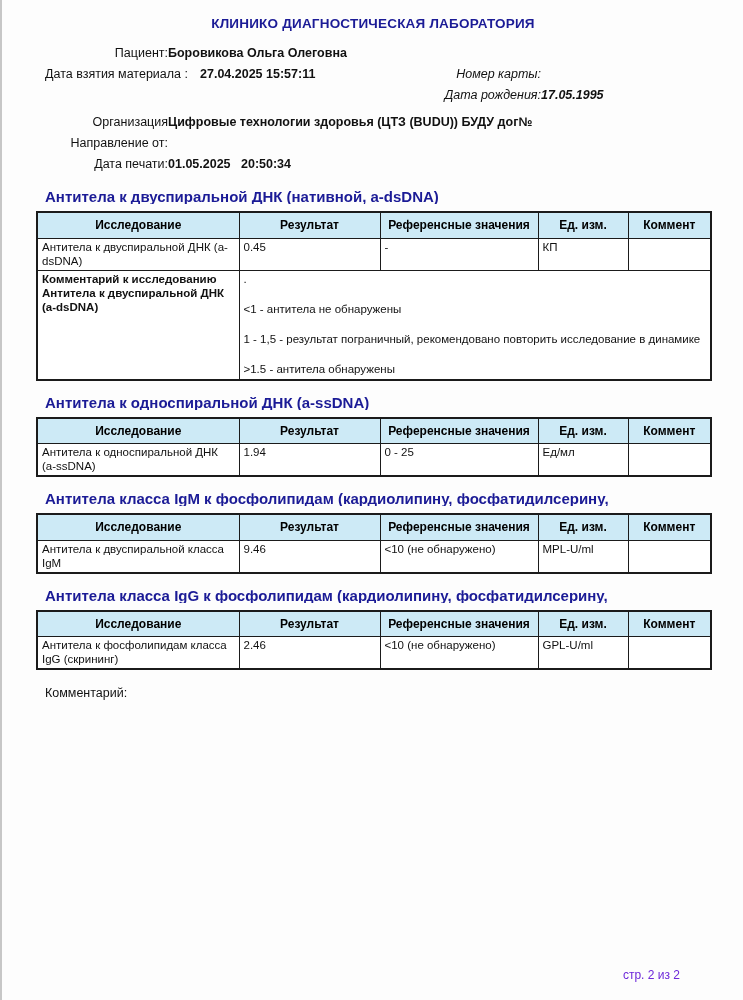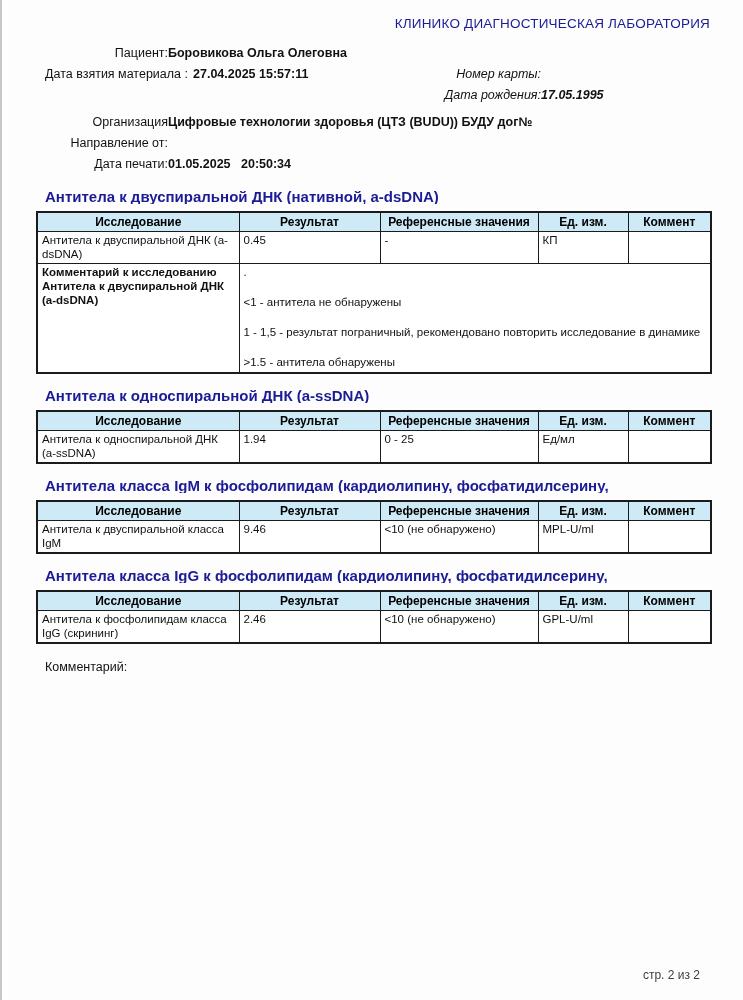--- a/index.html
+++ b/index.html
@@ -13,32 +13,32 @@
     overflow: hidden;
   }
   .scan-edge {
     position: absolute; left: 0; top: 0;
     width: 2px; height: 100%;
     background: #9b9b9b; opacity: .55;
   }
   .content { padding: 16px 33px 0 36px; }
 
   .doc-title {
-    text-align: right;
-    font-size: 13.5px; font-weight: normal;
+    text-align: center;
+    font-size: 13.5px; font-weight: bold;
     color: #1b1b96;
     margin-bottom: 12px;
     letter-spacing: .2px;
   }
 
   
   .info { font-size: 12.5px; padding-left: 9px; }
   .info-row { position: relative; min-height: 21px; line-height: 21px; }
   .info-label { display: inline-block; min-width: 123px; vertical-align: top; text-align: right; }
-  .info-label.wide { min-width: 0; margin-right: 5px; }
+  .info-label.wide { min-width: 0; margin-right: 12px; }
   .info-value { font-weight: bold; white-space: pre-wrap; }
   .info-right { position: absolute; left: 388px; top: 0; font-style: italic; }
   .info-right .info-label { min-width: 108px; }
   .spacer-6 { height: 6px; }
 
   
   .section-title {
     color: #1b1b96; font-weight: bold; font-size: 15px;
     margin-top: 13px; margin-bottom: 7px;
     padding-left: 9px;
@@ -51,21 +51,21 @@
   }
   table.results, table.results th, table.results td {
     border: 1px solid #1b1b1b;
   }
   table.results { border-width: 2px; }
   table.results th {
     background: #cdeaf6;
     font-weight: bold; font-size: 12px;
     text-align: center;
     padding: 2px 2px;
-    height: 19px;
+    height: 26px;
     color: #000;
   }
   table.results td {
     vertical-align: top;
     padding: 1px 4px 2px 4px;
     background: #fff;
     line-height: 14px;
   }
   table.results td.result-row { height: 31px; }
   td.comment-label { font-weight: bold; line-height: 15px; }
@@ -73,22 +73,22 @@
   .c-line { line-height: 15px; margin-bottom: 15px; min-height: 15px; white-space: pre-wrap; }
   .c-line:last-child { margin-bottom: 0; }
 
   .bottom-comment {
     font-weight: normal; font-size: 12.5px;
     margin-top: 16px; padding-left: 9px;
   }
 
   .page-footer {
     position: absolute;
-    right: 43px; bottom: 18px;
-    font-size: 12px; color: #404040;
+    right: 63px; bottom: 18px;
+    font-size: 12px; color: #6d28d9;
   }
 </style>
 </head>
 <body>
 
 <div class="scan-edge"></div>
 
 <div class="content">
 
   <div class="doc-title">КЛИНИКО ДИАГНОСТИЧЕСКАЯ ЛАБОРАТОРИЯ</div>

